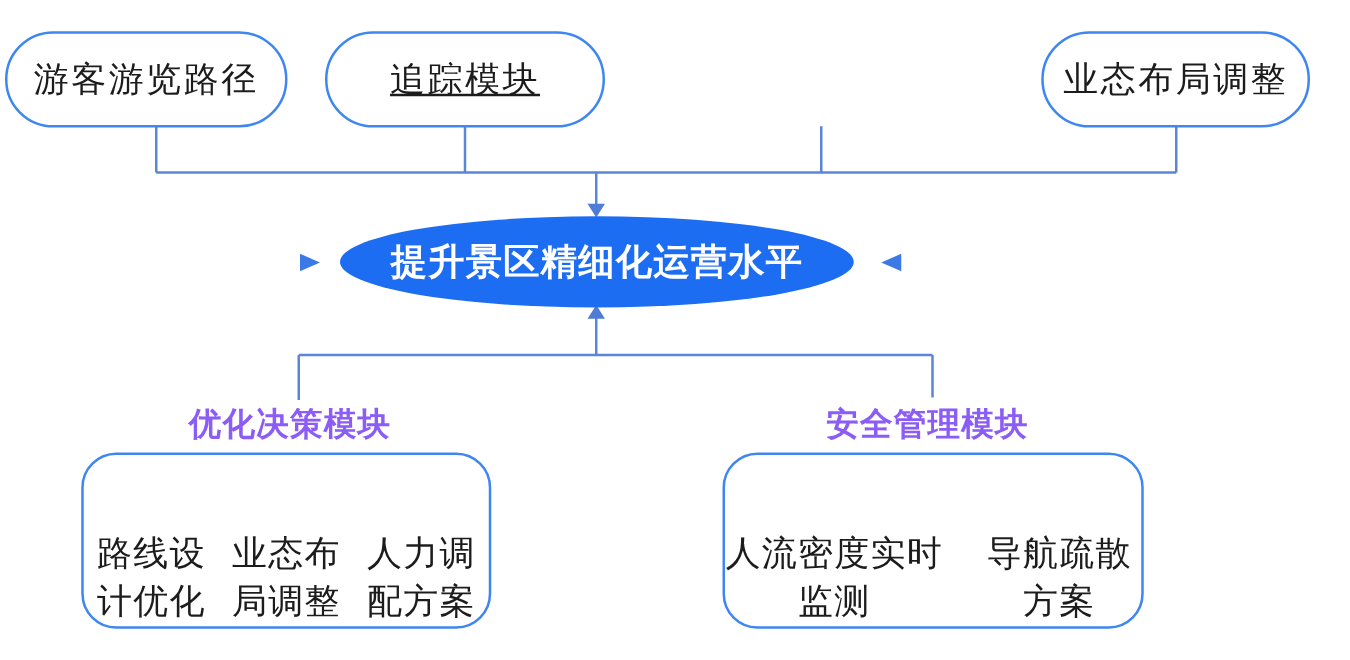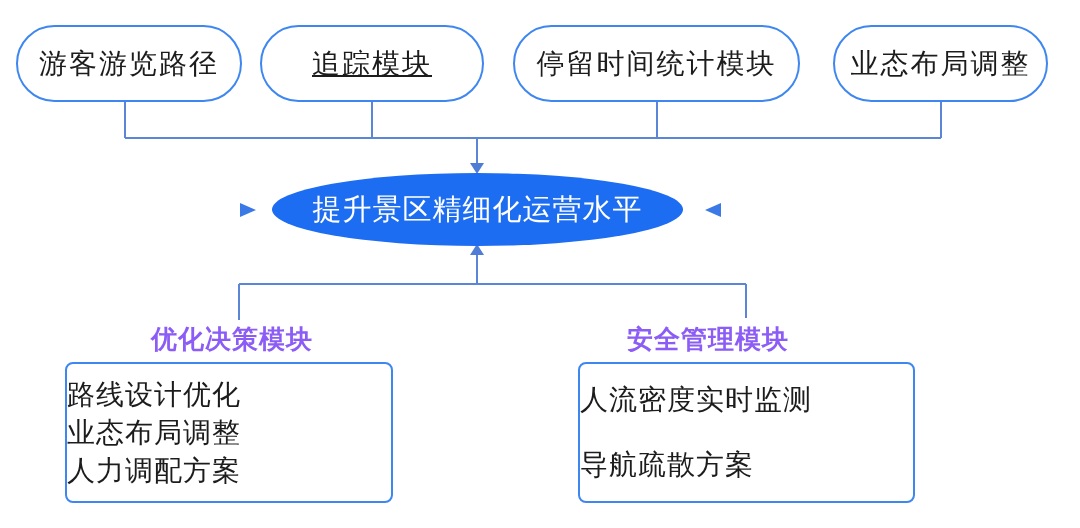--- a/index.html
+++ b/index.html
@@ -29,63 +29,63 @@
     border-radius: 42px;
     background: #ffffff;
     display: flex;
     align-items: center;
     justify-content: center;
     font-size: 28px;
     color: #1c1c1c;
     letter-spacing: 2px;
     box-sizing: border-box;
   }
-  .pill-1 { left: 16px;  width: 226px; }
+  .pill-1 { left: 4px;  width: 226px; }
   .pill-2 { left: 260px; width: 224px; text-decoration: underline; }
   .pill-3 { left: 513px; width: 287px; }
   .pill-4 { left: 833px; width: 215px; }
   .center-ellipse {
     position: absolute;
     left: 272px;
     top: 173px;
     width: 411px;
     height: 73px;
     background: #1d6df2;
     border-radius: 50%;
     display: flex;
     align-items: center;
     justify-content: center;
     color: #ffffff;
-    font-weight: normal;
+    font-weight: bold;
     font-size: 29px;
     letter-spacing: 1px;
   }
   .section-title {
     position: absolute;
     top: 322px;
     width: 280px;
     text-align: center;
     font-weight: bold;
     font-size: 26px;
     color: #8b5cf6;
     letter-spacing: 1px;
   }
   .title-left  { left: 92px; }
-  .title-right { left: 568px; font-family: Liberation Mono, monospace; }
+  .title-right { left: 602px; font-family: Liberation Mono, monospace; }
   .sub-box {
     position: absolute;
     top: 362px;
     height: 141px;
     border: 2.5px solid #3e86f0;
-    border-radius: 8px;
+    border-radius: 28px;
     background: #ffffff;
     box-sizing: border-box;
     display: flex;
-    flex-direction: column;
-    align-items: flex-start;
+    flex-direction: row;
+    align-items: flex-end;
     justify-content: center;
     gap: 0;
   }
   .box-left  { left: 65px;  width: 328px; }
   .box-right { left: 578px; width: 337px; gap: 27px; }
   .sub-box .item {
     font-size: 28px;
     line-height: 38px;
     color: #1c1c1c;
     letter-spacing: 1px;
@@ -137,23 +137,20 @@
       <polygon points="705,210 721,203 721,217" fill="#3a79e6"></polygon>
     </g>
   </svg>
 
   <div class="pill pill-1">
     <span>游客游览路径</span>
   </div>
   <div class="pill pill-2">
     <span>追踪模块</span>
   </div>
-  <div class="pill pill-3">
-    <span>停留时间统计模块</span>
-  </div>
   <div class="pill pill-4">
     <span>业态布局调整</span>
   </div>
 
   <div class="center-ellipse">
     <span>提升景区精细化运营水平</span>
   </div>
 
   <div class="section-title title-left">优化决策模块</div>
   <div class="sub-box box-left">

